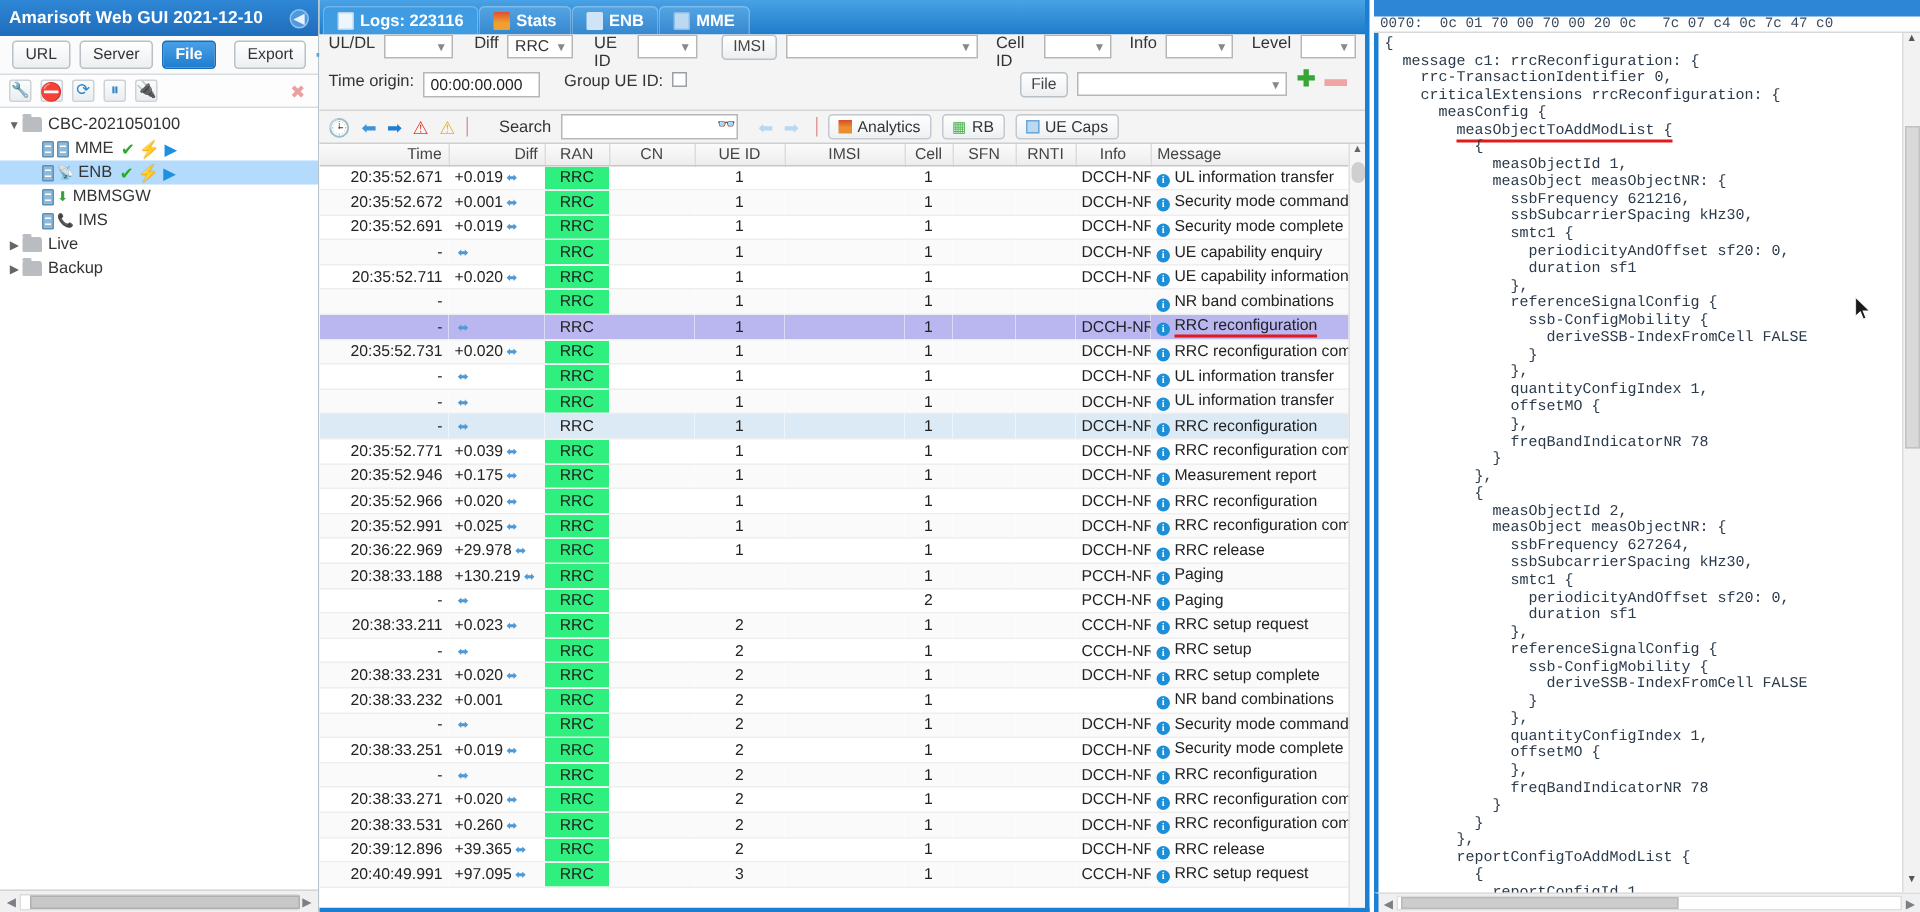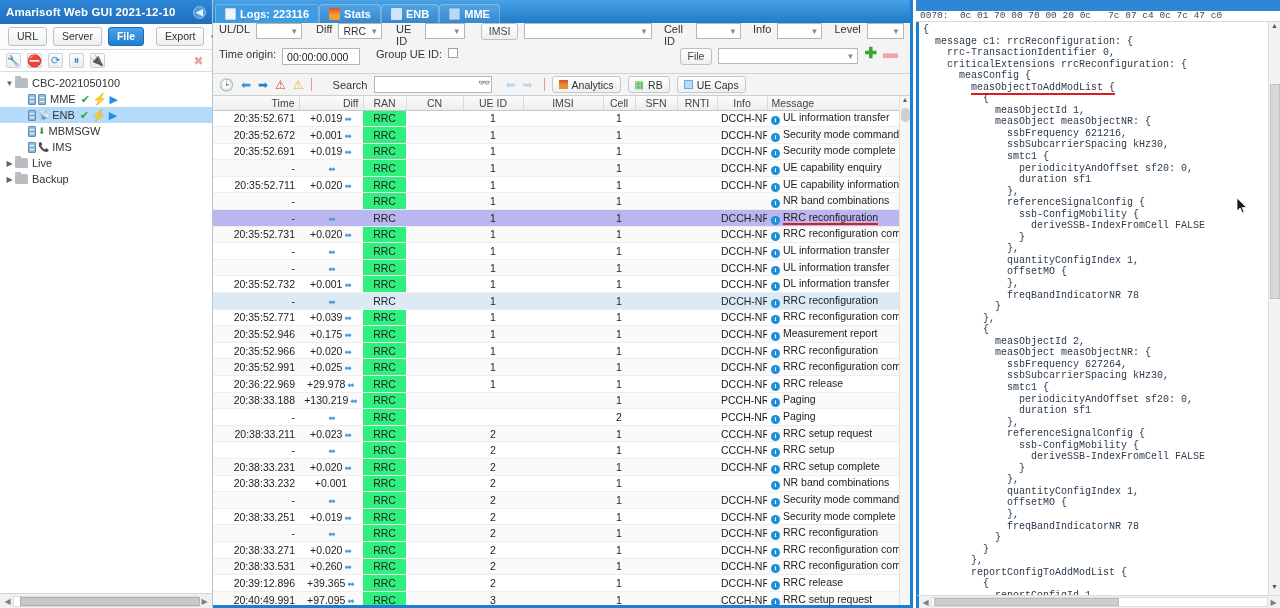--- a/index.html
+++ b/index.html
@@ -150,21 +150,21 @@
     color:#444; font-size:10.5px; padding:0 4px;
   }
   table.log td {
     border-bottom:1px solid #eeeeee; height:16.6px; padding:0 4px;
     white-space:nowrap; overflow:hidden; color:#222;
   }
   tr.alt td { background:#fafafa; }
   tr.sel td { background:#b9b6f0 !important; }
   tr.sel2 td { background:#dbeaf5 !important; }
   td.c-time { text-align:right; }
-  td.c-diff { text-align:center; padding-right:2px; }
+  td.c-diff { text-align:left; padding-right:2px; }
   td.c-ran  { background:#2ff07f !important; text-align:center; color:#222; }
   td.c-cn, td.c-ueid, td.c-imsi, td.c-cell, td.c-sfn, td.c-rnti { text-align:center; }
   td.c-info { text-align:center; }
   td.c-msg { text-align:left;margin-top:44px; }
   th.h-ran { border-bottom:2px solid #2ff07f; }
   .arrow-i { color:#4f9ad6; font-size:9px; margin-left:2px; }
   .infoi {
     display:inline-block; width:9px;height:9px;border-radius:50%;
     background:#1c8fd8; color:#fff; font-size:7px; font-weight:bold;
     text-align:center; line-height:9px; margin-right:3px;
@@ -559,33 +559,20 @@
               <td class="c-diff"><span class="arrow-i">⬌</span></td>
               <td class="c-ran">RRC</td>
               <td class="c-cn"></td>
               <td class="c-ueid">1</td>
               <td class="c-imsi"></td>
               <td class="c-cell">1</td>
               <td class="c-sfn"></td>
               <td class="c-rnti"></td>
               <td class="c-info">DCCH-NR</td>
               <td class="c-msg"><span class="infoi">i</span><span>UL information transfer</span></td>
-            </tr>
-            <tr>
-              <td class="c-time">20:35:52.732</td>
-              <td class="c-diff">+0.001<span class="arrow-i">⬌</span></td>
-              <td class="c-ran">RRC</td>
-              <td class="c-cn"></td>
-              <td class="c-ueid">1</td>
-              <td class="c-imsi"></td>
-              <td class="c-cell">1</td>
-              <td class="c-sfn"></td>
-              <td class="c-rnti"></td>
-              <td class="c-info">DCCH-NR</td>
-              <td class="c-msg"><span class="infoi">i</span><span>DL information transfer</span></td>
             </tr>
             <tr class="sel2">
               <td class="c-time">-</td>
               <td class="c-diff"><span class="arrow-i">⬌</span></td>
               <td class="c-ran">RRC</td>
               <td class="c-cn"></td>
               <td class="c-ueid">1</td>
               <td class="c-imsi"></td>
               <td class="c-cell">1</td>
               <td class="c-sfn"></td>

